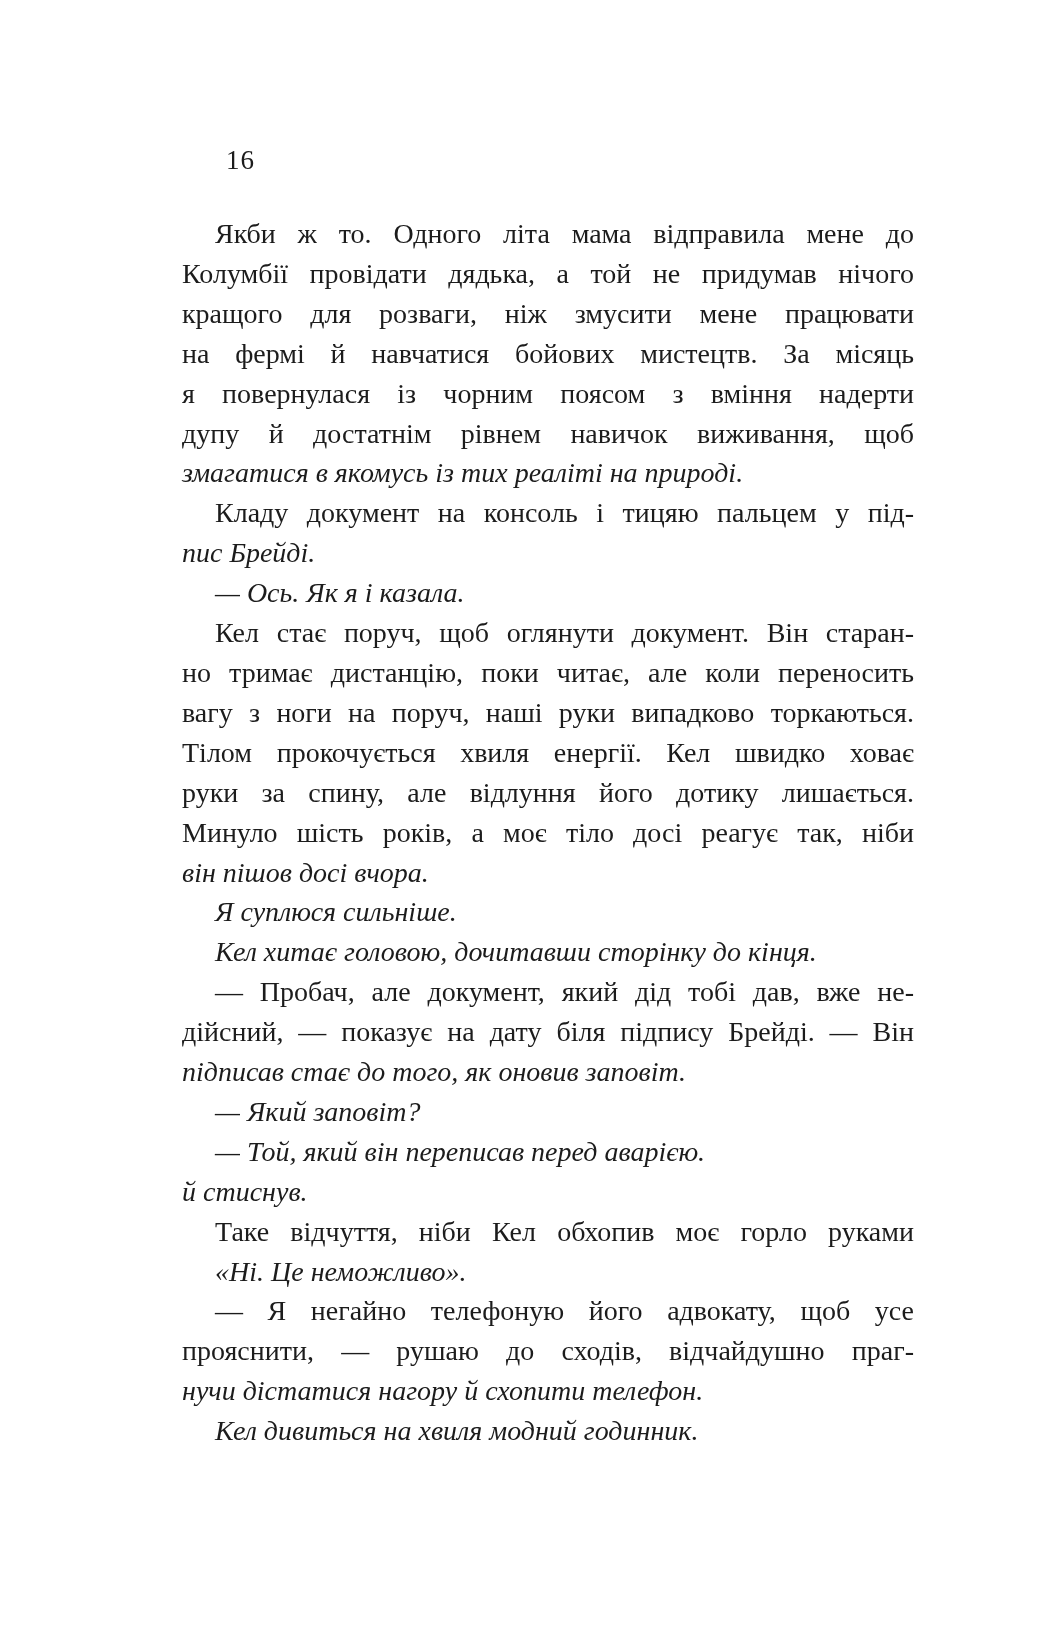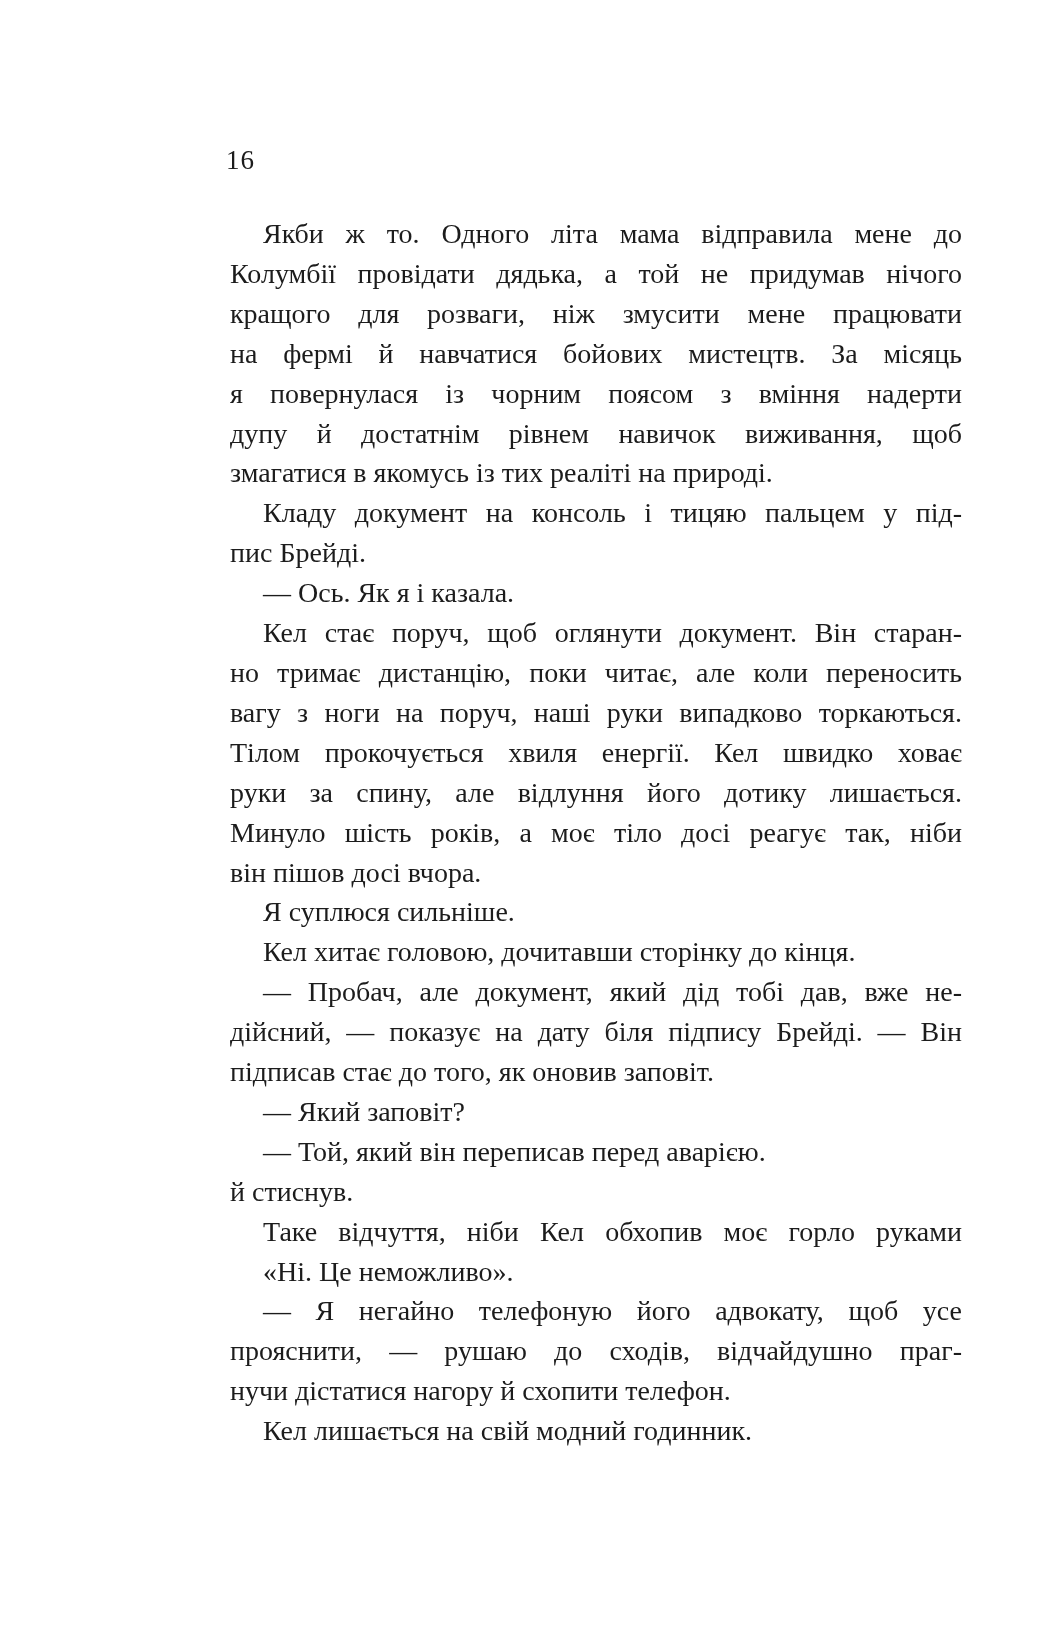--- a/index.html
+++ b/index.html
@@ -24,37 +24,37 @@
     letter-spacing: 1px;
     margin-left: 44px;
   }
   .text-block {
     position: absolute;
     left: 182px;
     top: 214px;
     width: 732px;
     font-size: 28px;
     line-height: 39.9px;
-    margin-left: 48px;
   }
   .paragraph {
     margin: 0;
     padding: 0;
   }
   .ln {
     text-align: justify;
     text-align-last: justify;
     white-space: normal;
   }
   .ln.first {
     text-indent: 33px;
   }
   .ln.end {
     text-align: right;
     text-align-last: left;
+    font-style: italic;
   }
 </style>
 </head>
 <body>
 
 <div class="page-number">16</div>
 
 <div class="text-block">
 
   <div class="paragraph">
@@ -117,16 +117,16 @@
     <div class="ln first end">«Ні. Це неможливо».</div>
   </div>
 
   <div class="paragraph">
     <div class="ln first">— Я негайно телефоную його адвокату, щоб усе</div>
     <div class="ln">прояснити, — рушаю до сходів, відчайдушно праг-</div>
     <div class="ln end">нучи дістатися нагору й схопити телефон.</div>
   </div>
 
   <div class="paragraph">
-    <div class="ln first end">Кел лишається на свій модний годинник.</div>
+    <div class="ln first end">Кел дивиться на хвиля модний годинник.</div>
   </div>
 
 </div>
 
 </body></html>

